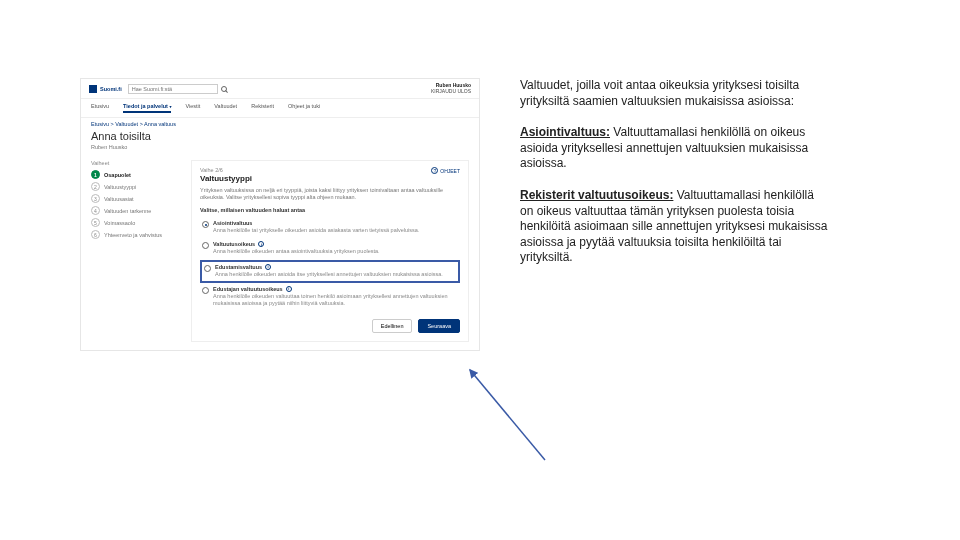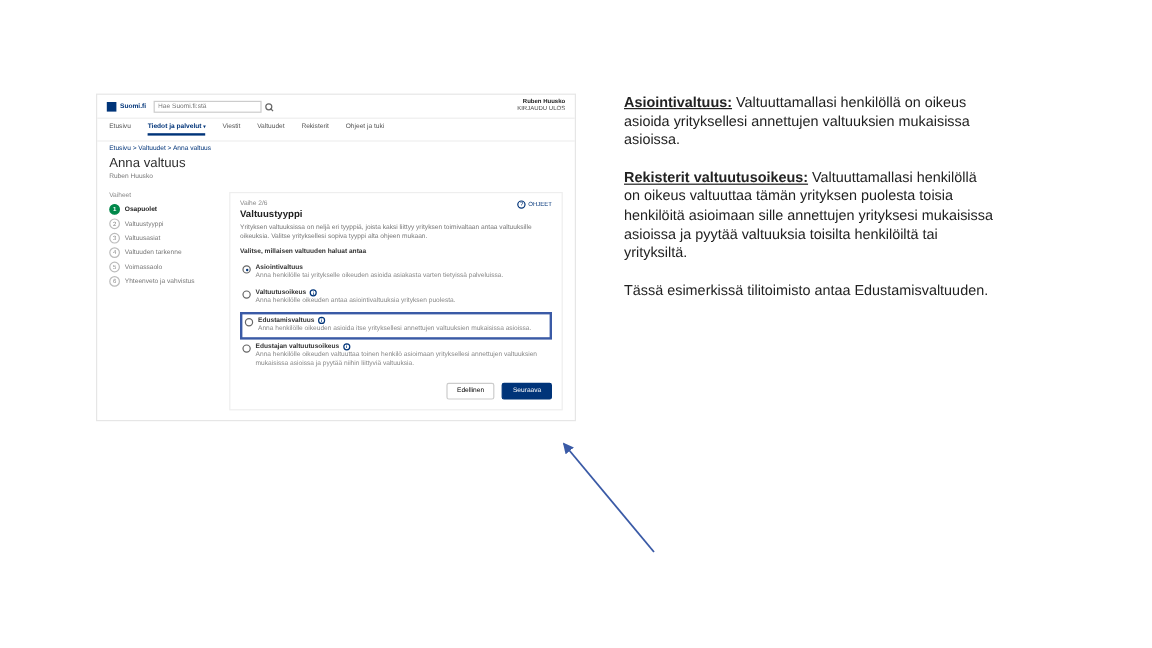--- a/index.html
+++ b/index.html
@@ -79,21 +79,21 @@
     </div>
     <div class="nav">
       <span>Etusivu</span>
       <span class="active"><span>Tiedot ja palvelut</span> <span class="chev">▾</span></span>
       <span>Viestit</span>
       <span>Valtuudet</span>
       <span>Rekisterit</span>
       <span>Ohjeet ja tuki</span>
     </div>
     <div class="bread">Etusivu &gt; Valtuudet &gt; Anna valtuus</div>
-    <div class="h1">Anna valtuus</div>
+    <div class="h1">Anna toisilta</div>
     <div class="sub">Ruben Huusko</div>
     <div class="body">
       <div class="steps">
         <div class="steps-title">Vaiheet</div>
         <div class="step cur">
             <span class="dot">1</span>
             <span>Osapuolet</span>
           </div>
         <div class="step">
             <span class="dot">2</span>
@@ -172,23 +172,23 @@
 
         <div class="btns">
           <button>Edellinen</button>
           <button class="primary">Seuraava</button>
         </div>
       </div>
     </div>
   </div>
 
   <div class="notes">
+    <p>Valtuudet, joilla voit antaa oikeuksia yrityksesi toisilta yrityksiltä saamien valtuuksien mukaisissa asioissa:</p>
     <p><span class="b">Asiointivaltuus:</span><span> Valtuuttamallasi henkilöllä on oikeus asioida yrityksellesi annettujen valtuuksien mukaisissa asioissa.</span></p>
     <p><span class="b">Rekisterit valtuutusoikeus:</span><span> Valtuuttamallasi henkilöllä on oikeus valtuuttaa tämän yrityksen puolesta toisia henkilöitä asioimaan sille annettujen yrityksesi mukaisissa asioissa ja pyytää valtuuksia toisilta henkilöiltä tai yrityksiltä.</span></p>
-    <p>Tässä esimerkissä tilitoimisto antaa Edustamisvaltuuden.</p>
   </div>
 
   <div class="arrow">
     <svg width="90" height="90">
       <defs>
           <marker id="ah" markerWidth="6" markerHeight="6" refX="5" refY="3" orient="auto">
             <path d="M0,0 L6,3 L0,6 Z" fill="#3a5aa6"></path>
           </marker>
         </defs>
       <line x1="70" y1="60" x2="-5" y2="-30" stroke="#3a5aa6" stroke-width="1.5" marker-end="url(#ah)"></line>

